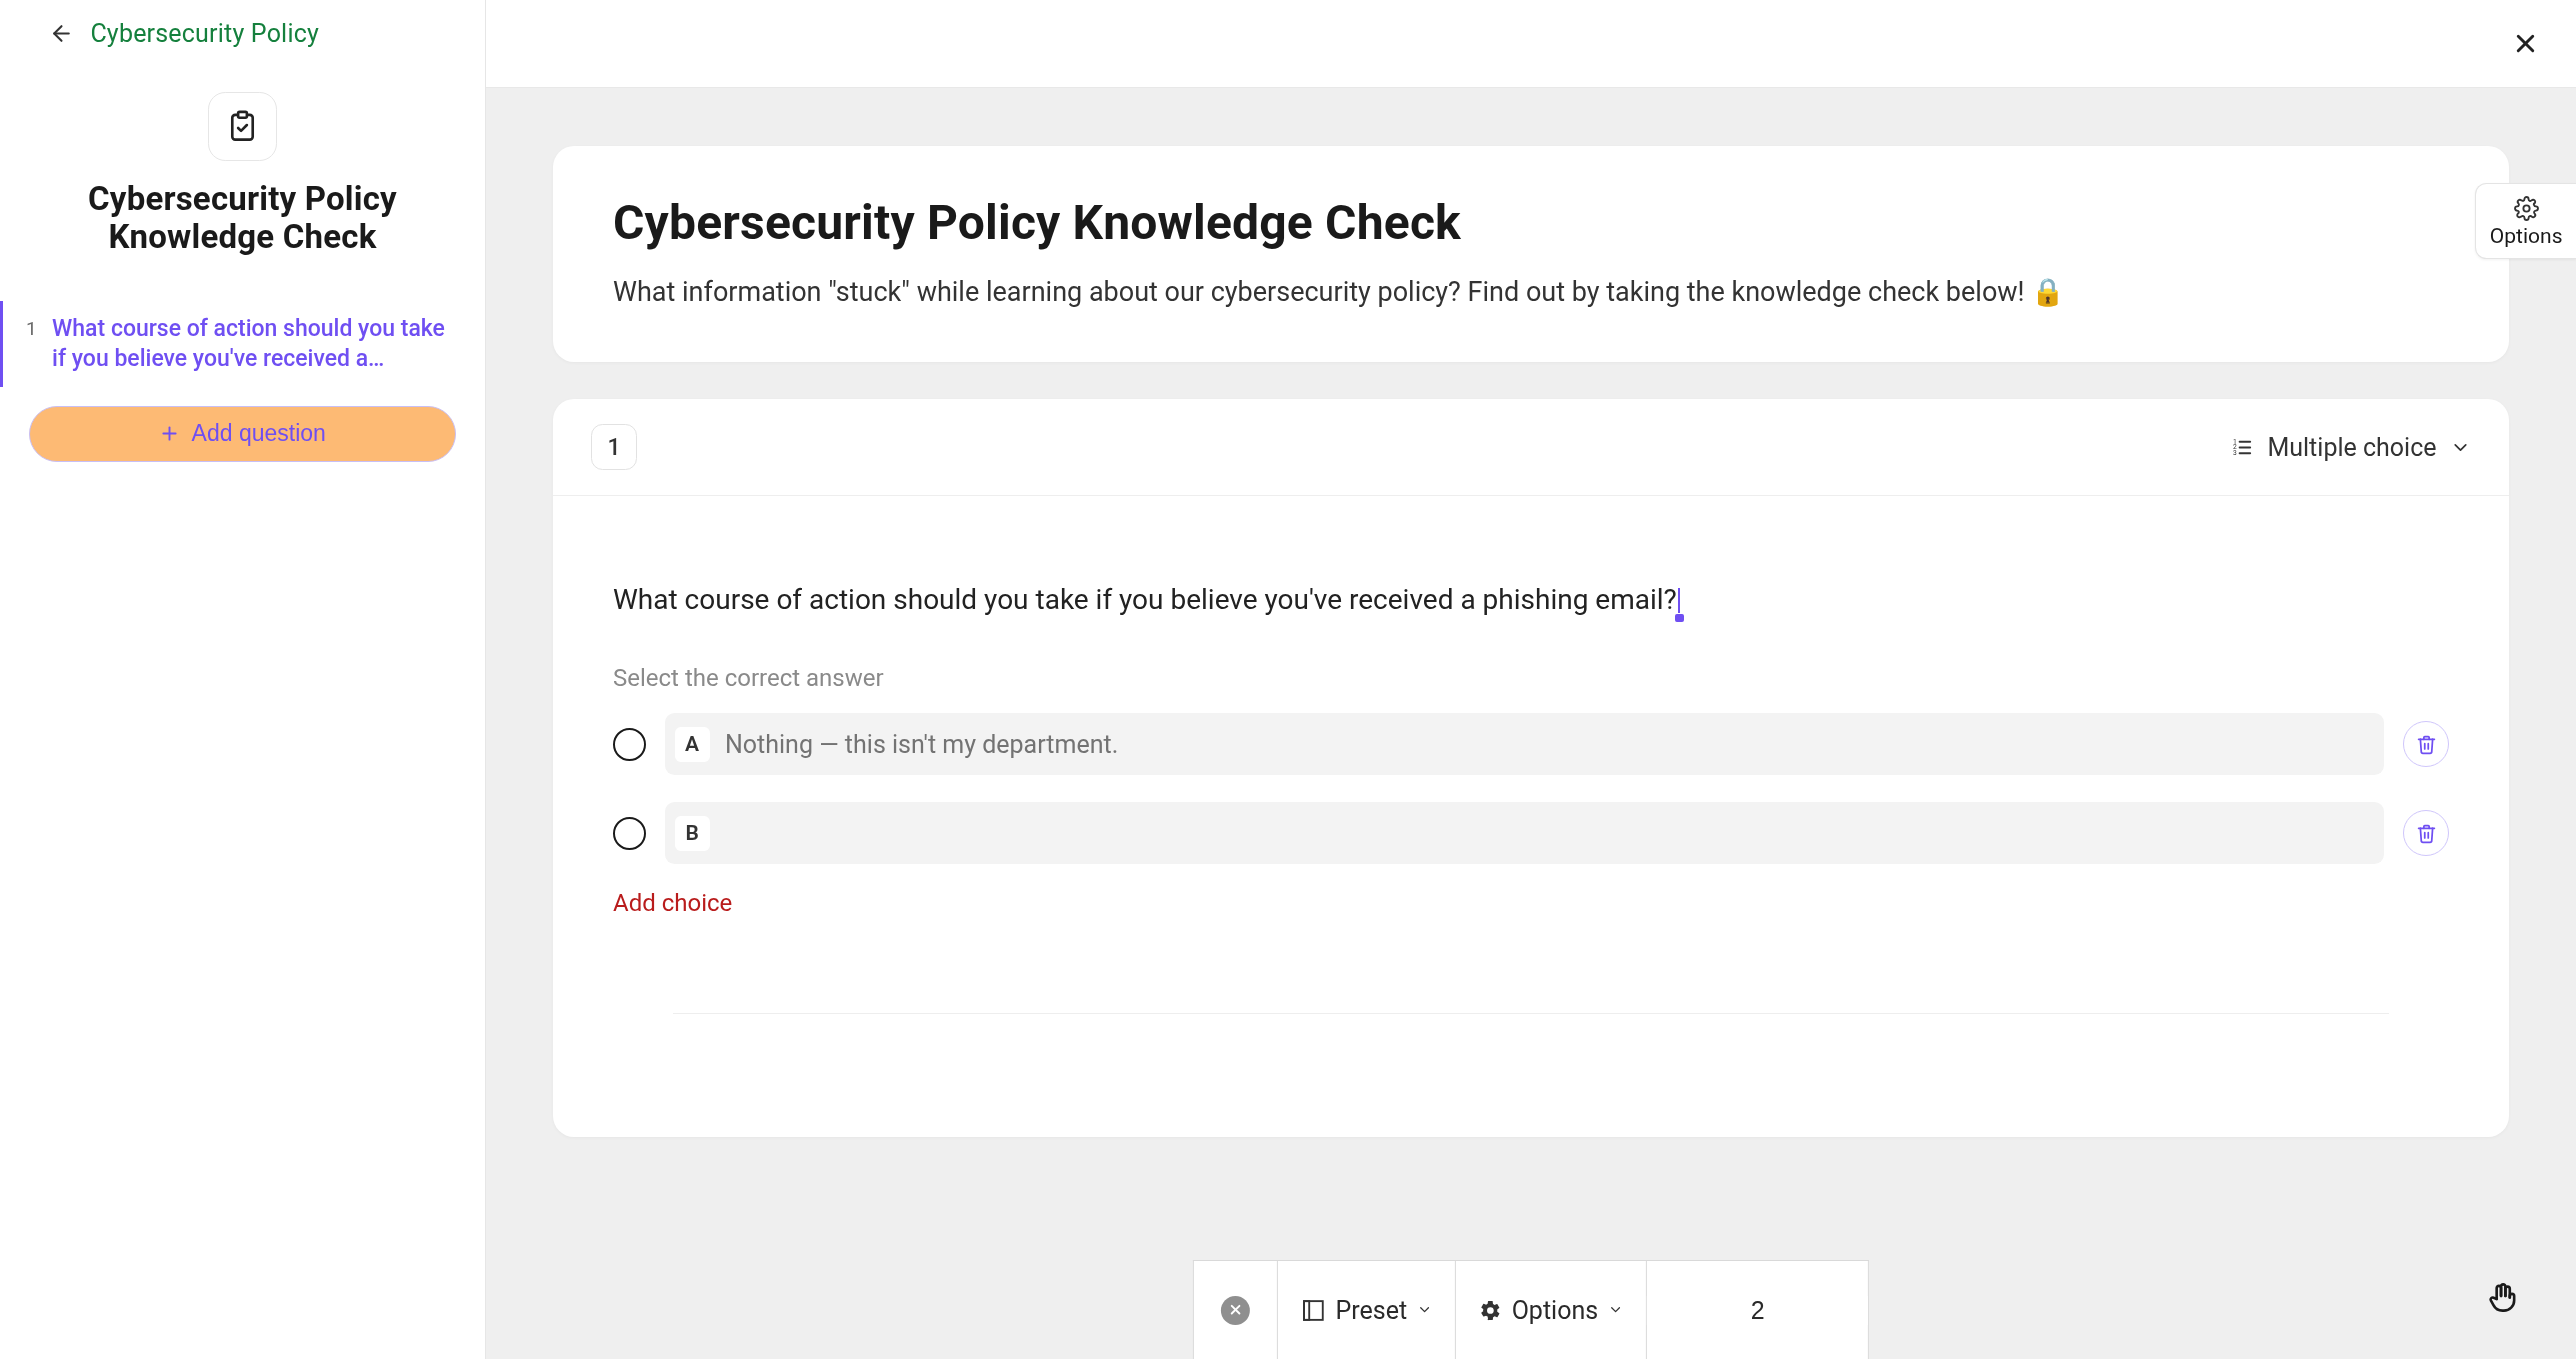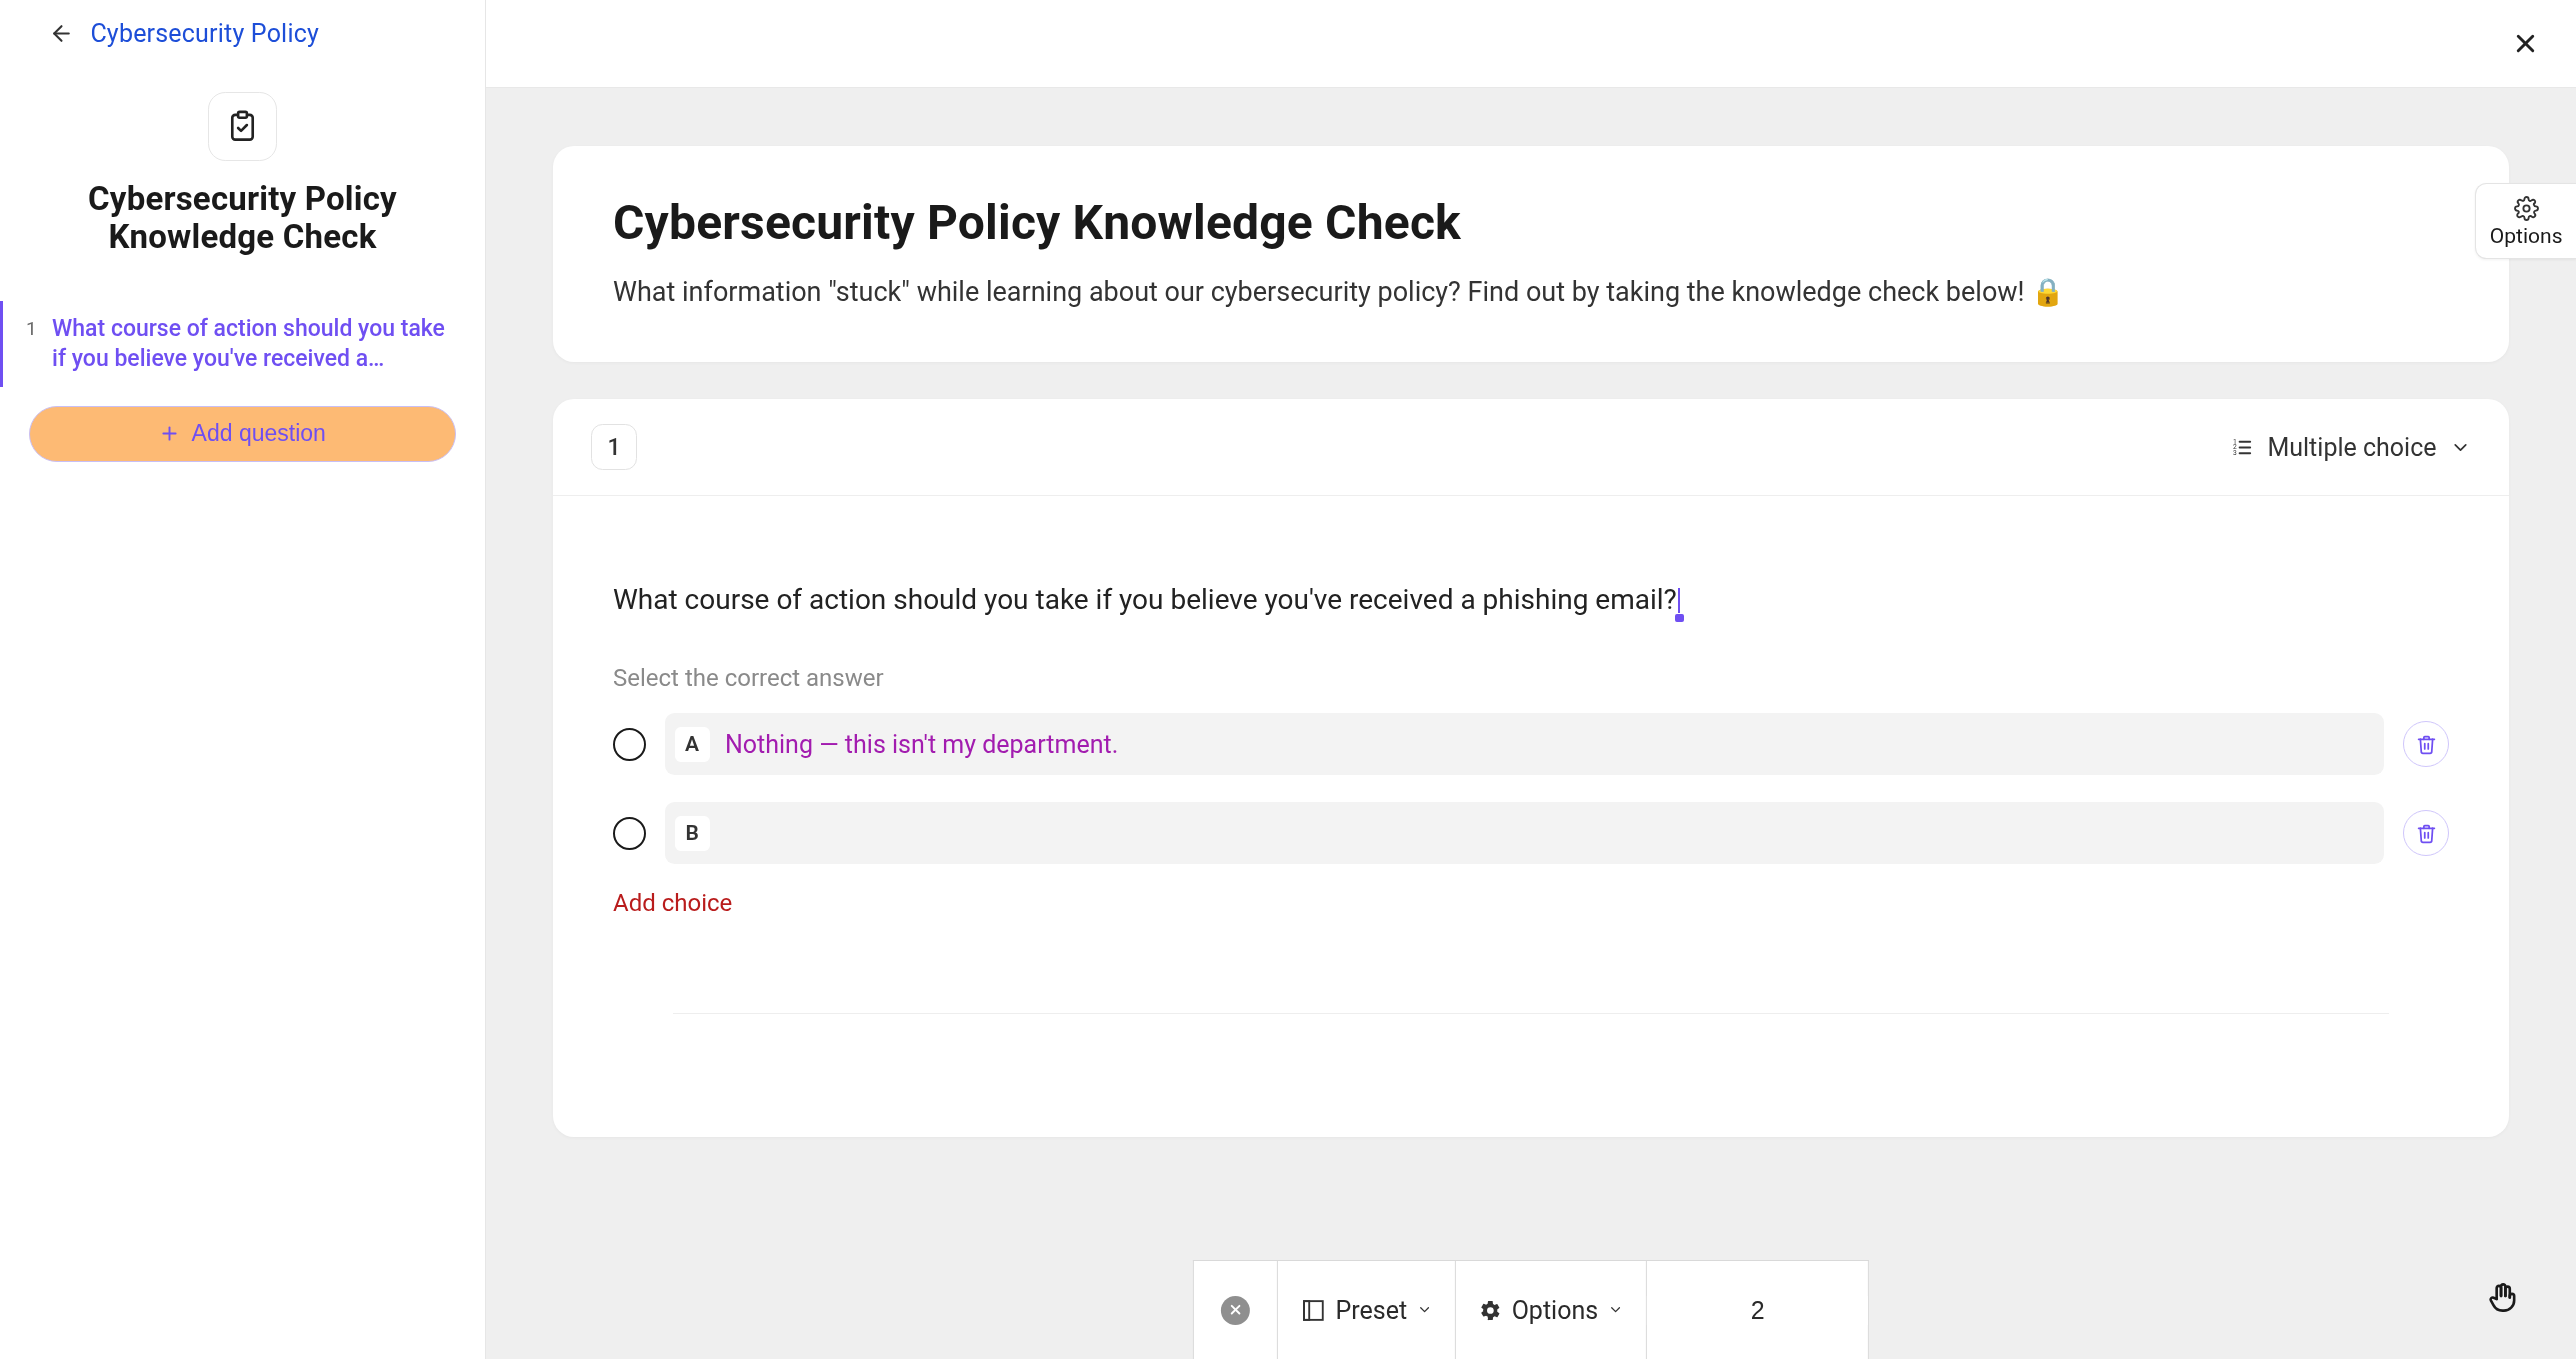--- a/index.html
+++ b/index.html
@@ -30,21 +30,21 @@
     gap: 15.4px;
     padding: 19px 23px 15.4px 48px;
   }
   .back-arrow {
     width: 27px; height: 27px;
     display:flex; align-items:center; justify-content:center;
     cursor: pointer;
   }
   .breadcrumb {
     font-size: 25px;
-    color: #1d4ed8;
+    color: #15803d;
     letter-spacing: 0.2px;
   }
   .sidebar-meta {
     display:flex; flex-direction:column; align-items:center;
     padding: 29px 19px 29px;
   }
   .meta-icon {
     width: 69px; height: 69px;
     border: 1px solid #e6e6e6;
     border-radius: 17.3px;
@@ -216,21 +216,21 @@
     height: 62px;
     padding: 0 13.5px 0 9.6px;
   }
   .choice-letter {
     width: 35px; height: 35px;
     background:#fff; border-radius:5.8px;
     display:flex; align-items:center; justify-content:center;
     font-size:21px; font-weight:600; color:#333;
     margin-right: 15.4px;
   }
-  .choice-text { font-size: 25px; color:#a21caf; }
+  .choice-text { font-size: 25px; color:#737373; }
   .choice-del {
     width:46px; height:46px; border-radius:50%;
     border:1.4px solid #cfc6fb;
     display:flex; align-items:center; justify-content:center;
     cursor:pointer; flex-shrink:0;
   }
   .add-choice {
     margin-top: 25px;
     font-size: 24px;
     color:#b91c1c;

